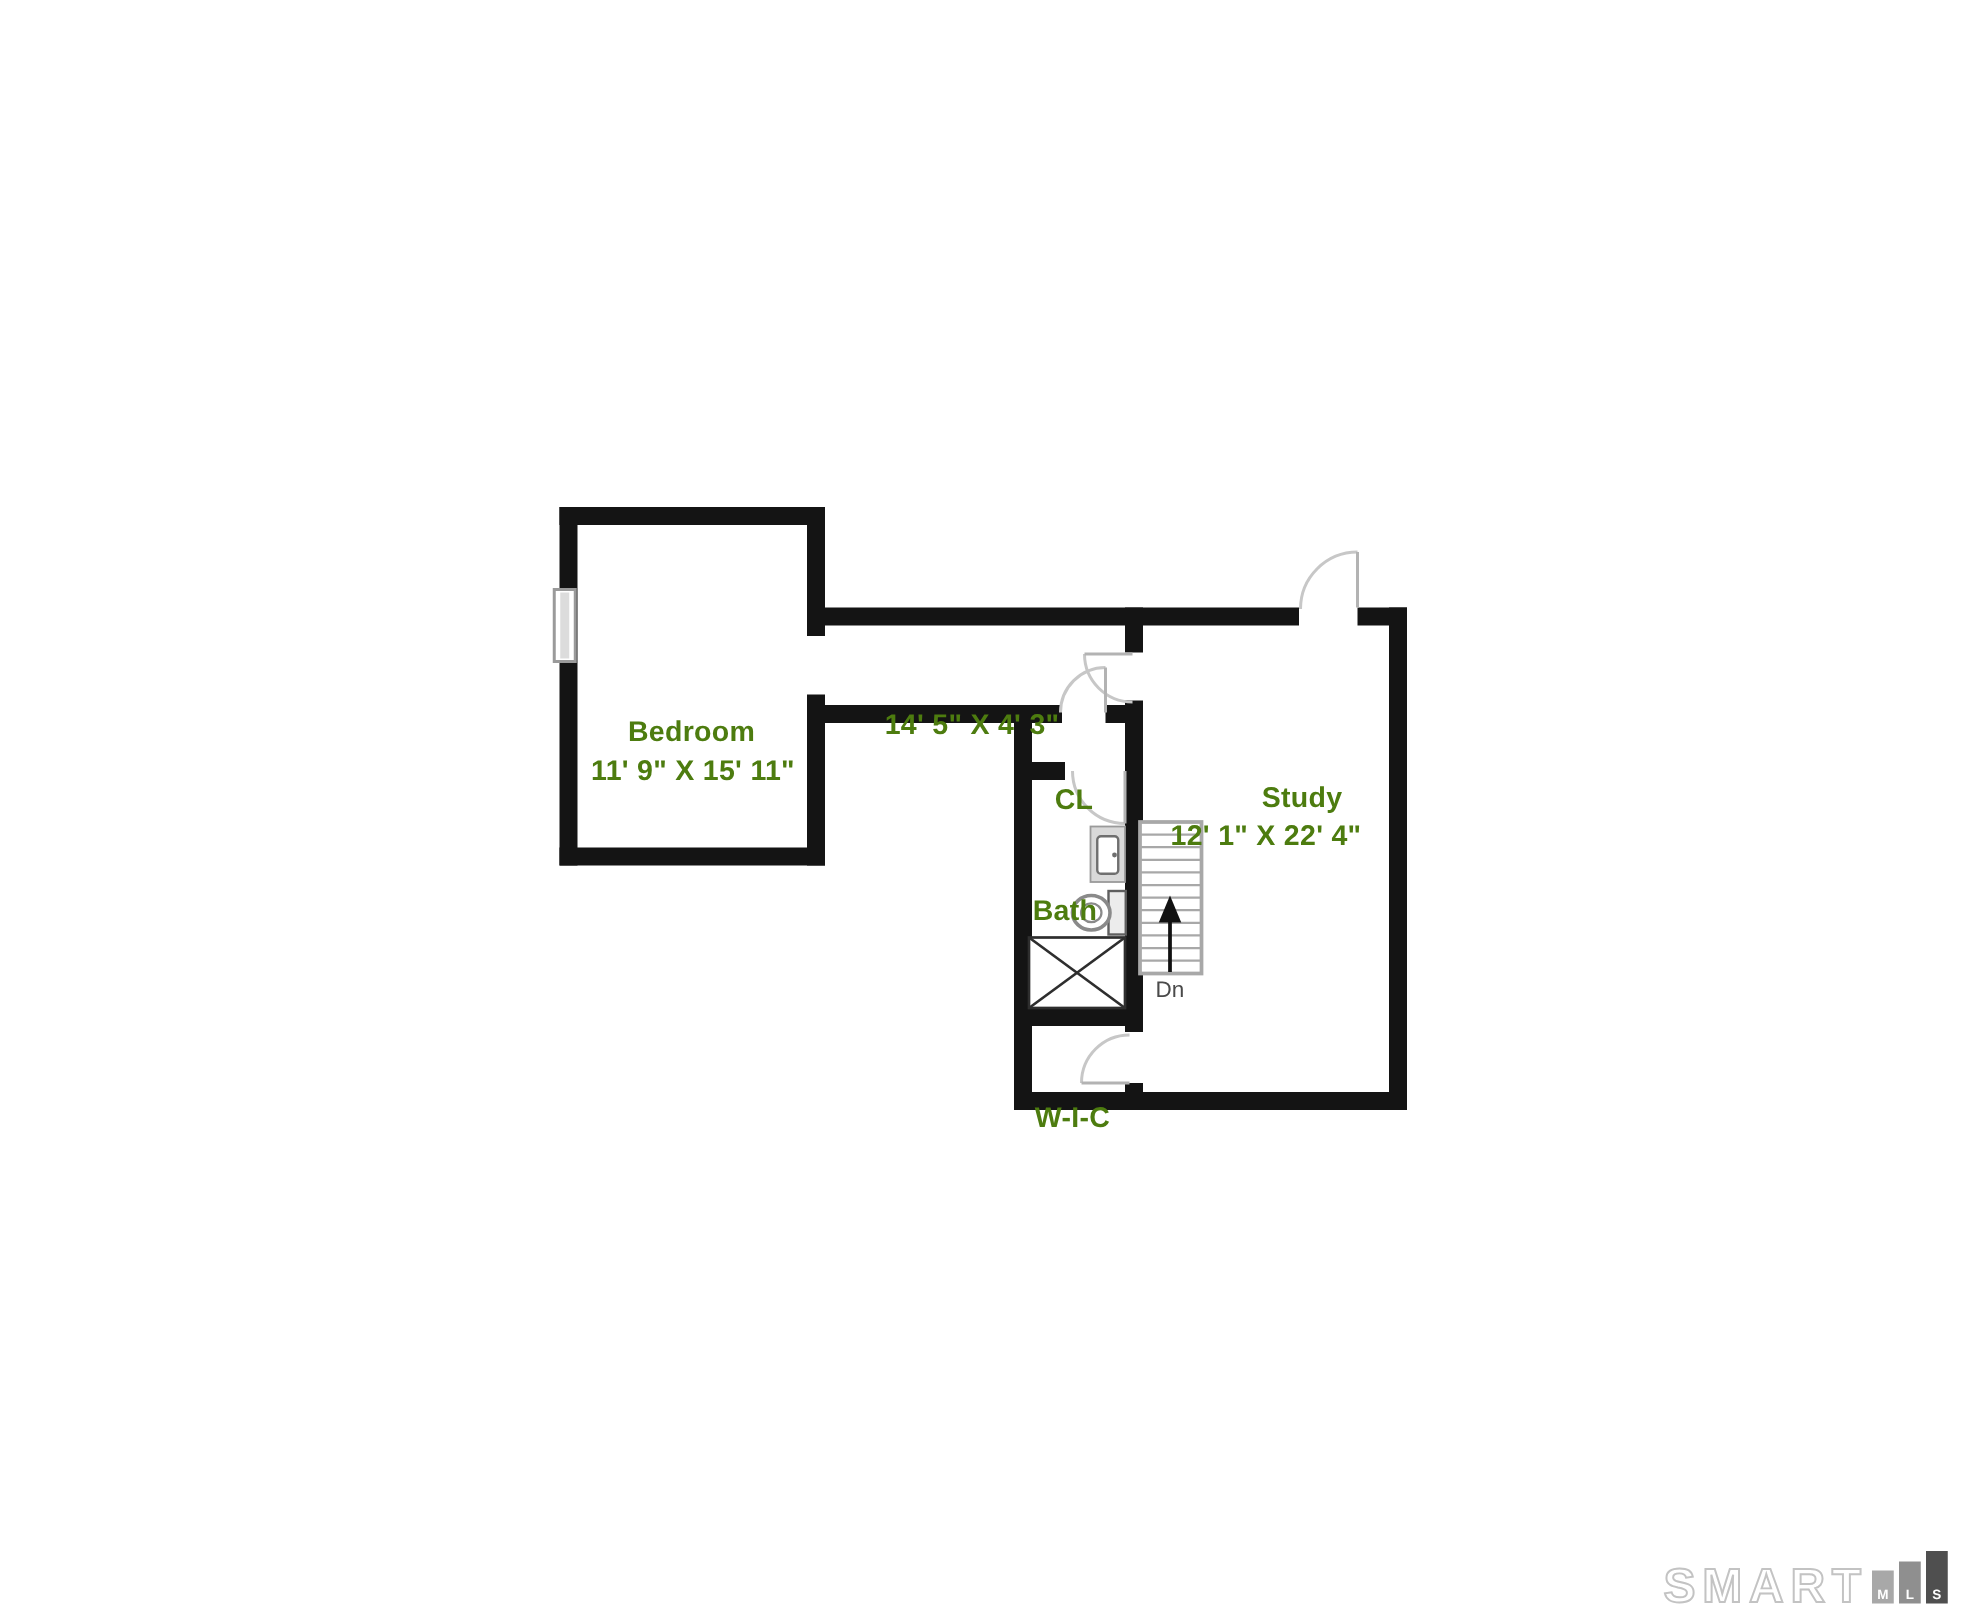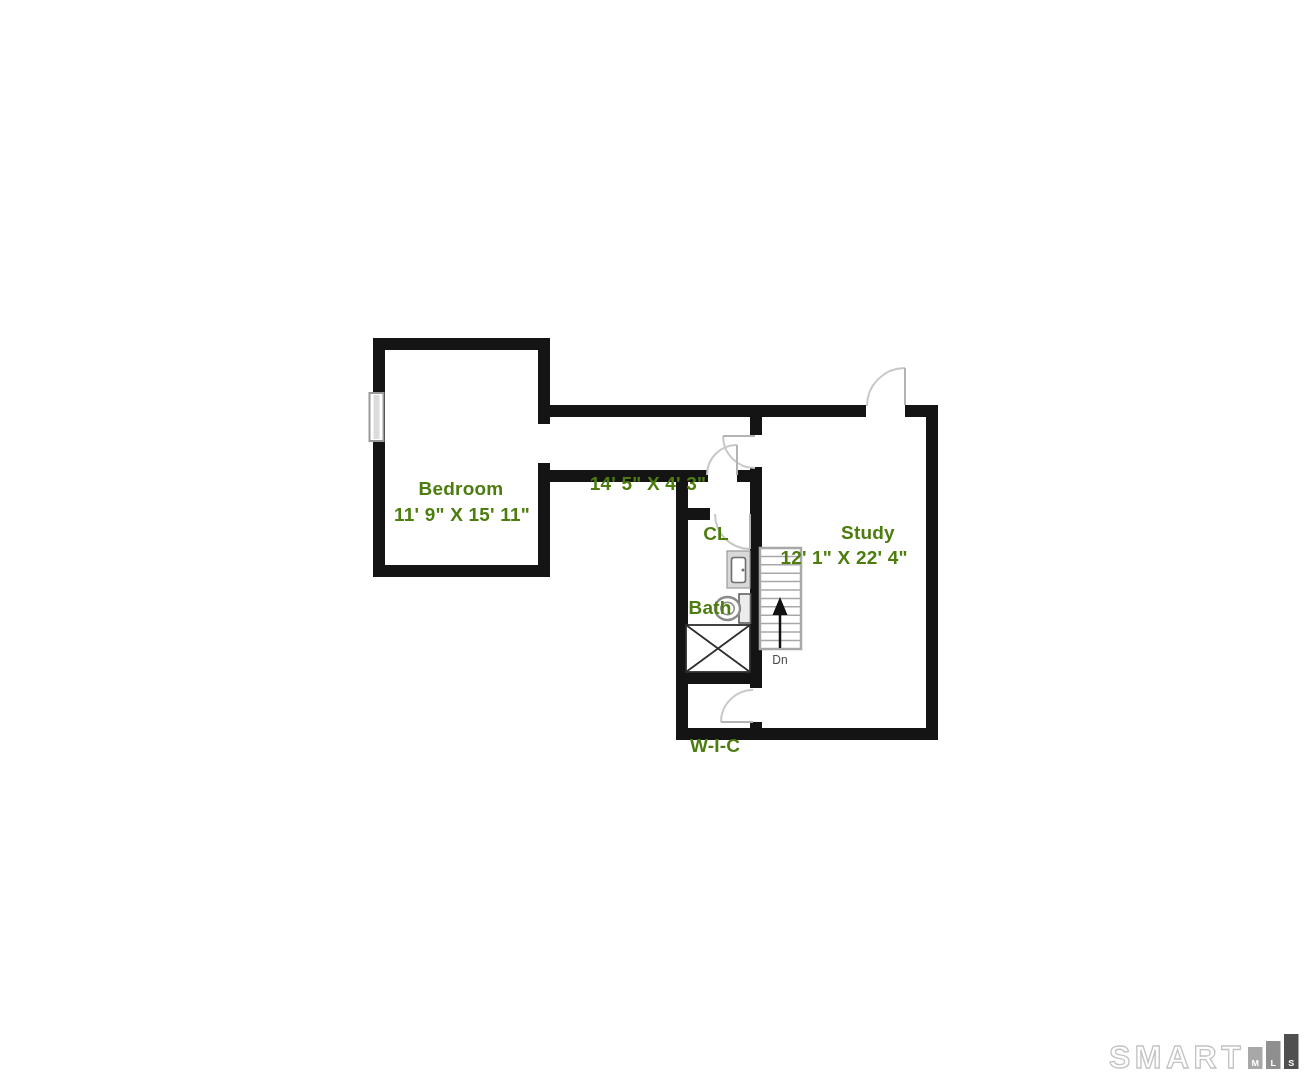--- a/index.html
+++ b/index.html
@@ -10,21 +10,21 @@
   #plan-svg{position:absolute;left:0;top:0;}
   .room-label{
     position:absolute;transform:translate(-50%,-50%);
     font-weight:700;font-size:19px;color:#4d7c0f;white-space:nowrap;
     letter-spacing:0.2px;
     margin-top:40px;
   }
   .dims{font-weight:700;font-size:19px;}
   .dn-label{
     position:absolute;transform:translate(-50%,-50%);
-    font-weight:400;font-size:12px;color:#4a4a4a;white-space:nowrap;
+    font-weight:400;font-size:15px;color:#4a4a4a;white-space:nowrap;
   }
   #logo{position:absolute;left:1108px;top:1033px;}
 </style>
 </head>
 <body>
 
 <svg id="plan-svg" width="1307" height="1080" viewBox="0 0 1307 1080">
   <g fill="#141414" stroke="none">
 
     <rect x="373" y="338" width="177" height="12"></rect>

